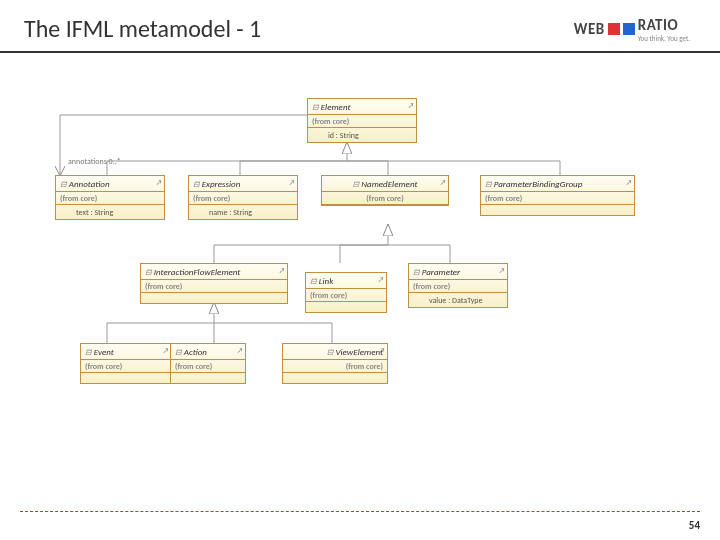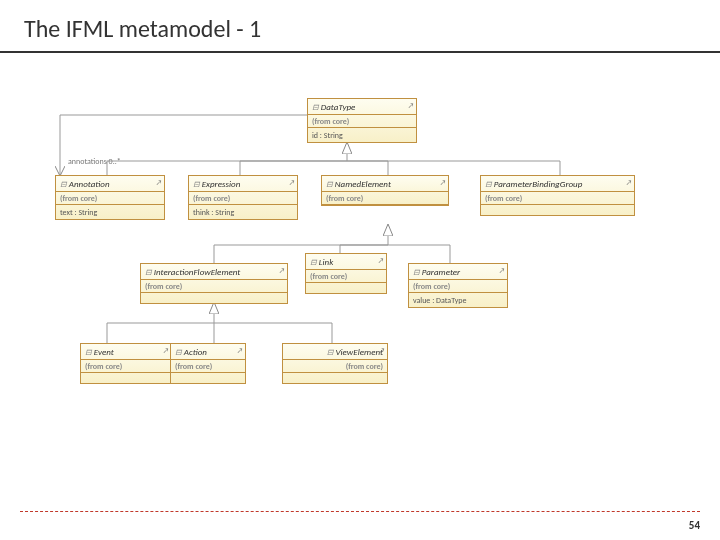--- a/index.html
+++ b/index.html
@@ -67,21 +67,21 @@
     color: #333;
   }
   .uml .pkg {
     padding: 1px 4px;
     border-bottom: 1px solid #c09040;
     font-size: 8px;
     color: #888;
     font-weight: bold;
   }
   .uml .att {
-    padding: 2px 4px;
+    padding: 2px 20px;
     font-size: 8px;
     color: #555;
     min-height: 10px;
   }
   .arr-icon {
     position: absolute;
     right: 2px;
     top: 2px;
     font-size: 7px;
     color: #666;
@@ -118,20 +118,29 @@
     position: absolute;
     font-size: 8px;
     color: #777;
   }
 </style>
 </head>
 <body>
 
 <div class="header">
   <div class="title">The IFML metamodel - 1</div>
+  <div class="logo">
+    <span class="logo-text">WEB</span>
+    <span class="logo-cube" style="background:#d33"></span>
+    <span class="logo-cube" style="background:#26c"></span>
+    <span>
+      <span class="logo-text">RATIO</span>
+      <div class="logo-tagline">You think. You get.</div>
+    </span>
+  </div>
 </div>
 
 <div class="diagram">
 
   <svg class="connectors">
     <defs>
       <marker id="tri" markerWidth="12" markerHeight="10" refX="11" refY="5" orient="auto">
         <path d="M0,0 L12,5 L0,10 Z" fill="#fff" stroke="#888" stroke-width="1"></path>
       </marker>
       <marker id="arrh" markerWidth="10" markerHeight="10" refX="9" refY="5" orient="auto">
@@ -152,57 +161,57 @@
     <path d="M388 192 L340 192 L340 210" fill="none" stroke="#999"></path>
     <path d="M388 192 L450 192 L450 210" fill="none" stroke="#999"></path>
 
     <path d="M214 250 L214 270" fill="none" stroke="#999" marker-end="url(#tri)" transform="rotate(180 214 260)"></path>
     <path d="M214 270 L107 270 L107 290" fill="none" stroke="#999"></path>
     <path d="M214 270 L214 290" fill="none" stroke="#999"></path>
     <path d="M214 270 L332 270 L332 290" fill="none" stroke="#999"></path>
   </svg>
 
   <div class="uml" style="left:307px; top:45px; width:110px;">
-    <div class="hd"><span class="class-icon">⊟</span><span class="nm">DataType</span><span class="arr-icon">↗</span></div>
+    <div class="hd"><span class="class-icon">⊟</span><span class="nm">Element</span><span class="arr-icon">↗</span></div>
     <div class="pkg">(from core)</div>
     <div class="att">id : String</div>
   </div>
 
   <div class="annot-label" style="left:68px; top:103px;">annotations  0..*</div>
 
   <div class="uml" style="left:55px; top:122px; width:110px;">
     <div class="hd"><span class="class-icon">⊟</span><span class="nm">Annotation</span><span class="arr-icon">↗</span></div>
     <div class="pkg">(from core)</div>
     <div class="att">text : String</div>
   </div>
 
   <div class="uml" style="left:188px; top:122px; width:110px;">
     <div class="hd"><span class="class-icon">⊟</span><span class="nm">Expression</span><span class="arr-icon">↗</span></div>
     <div class="pkg">(from core)</div>
-    <div class="att">think : String</div>
-  </div>
-
-  <div class="uml" style="left:321px; top:122px; width:128px;">
+    <div class="att">name : String</div>
+  </div>
+
+  <div class="uml" style="left:321px; top:122px; width:128px;text-align:center;">
     <div class="hd"><span class="class-icon">⊟</span><span class="nm">NamedElement</span><span class="arr-icon">↗</span></div>
     <div class="pkg">(from core)</div>
   </div>
 
   <div class="uml" style="left:480px; top:122px; width:155px;">
     <div class="hd"><span class="class-icon">⊟</span><span class="nm">ParameterBindingGroup</span><span class="arr-icon">↗</span></div>
     <div class="pkg">(from core)</div>
     <div class="att"></div>
   </div>
 
   <div class="uml" style="left:140px; top:210px; width:148px;">
     <div class="hd"><span class="class-icon">⊟</span><span class="nm">InteractionFlowElement</span><span class="arr-icon">↗</span></div>
     <div class="pkg">(from core)</div>
     <div class="att"></div>
   </div>
 
-  <div class="uml" style="left:305px; top:200px; width:82px;">
+  <div class="uml" style="left:305px; top:219px; width:82px;">
     <div class="hd"><span class="class-icon">⊟</span><span class="nm">Link</span><span class="arr-icon">↗</span></div>
     <div class="pkg">(from core)</div>
     <div class="att"></div>
   </div>
 
   <div class="uml" style="left:408px; top:210px; width:100px;">
     <div class="hd"><span class="class-icon">⊟</span><span class="nm">Parameter</span><span class="arr-icon">↗</span></div>
     <div class="pkg">(from core)</div>
     <div class="att">value : DataType</div>
   </div>

